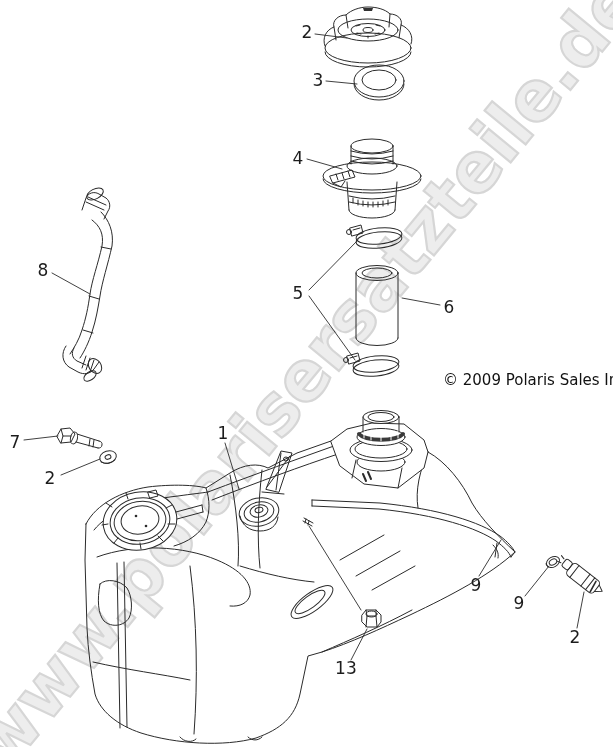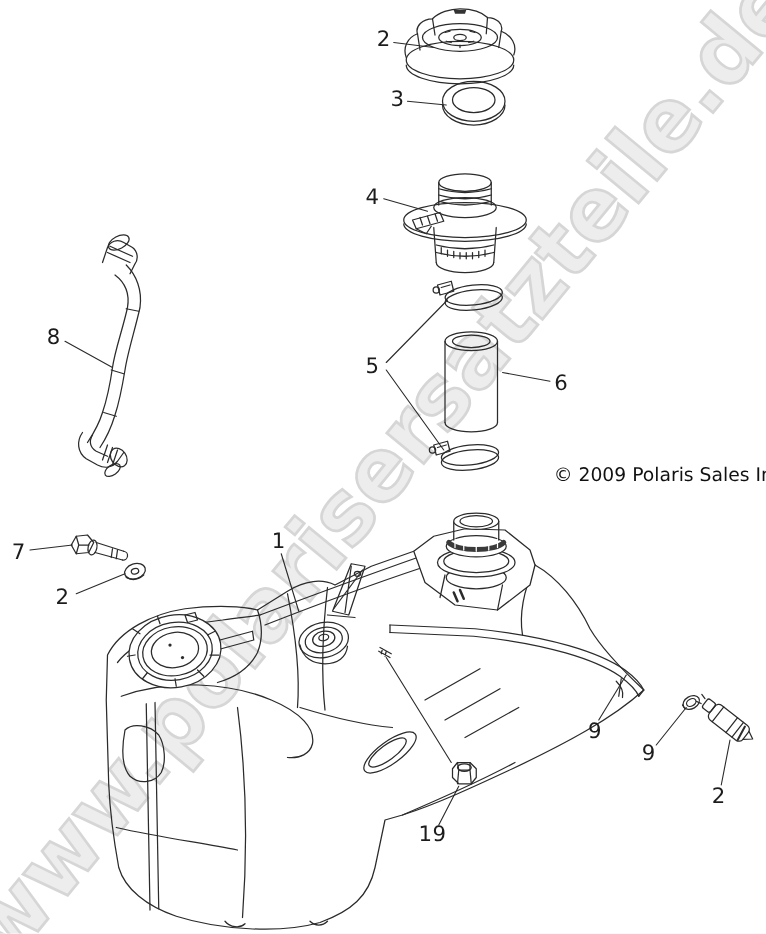--- a/index.html
+++ b/index.html
@@ -231,17 +231,17 @@
   <div class="callout" style="left:318px;top:80px">3</div>
   <div class="callout" style="left:298px;top:158px">4</div>
   <div class="callout" style="left:298px;top:293px">5</div>
   <div class="callout" style="left:449px;top:307px">6</div>
   <div class="callout" style="left:15px;top:442px">7</div>
   <div class="callout" style="left:43px;top:270px">8</div>
   <div class="callout" style="left:476px;top:585px">9</div>
   <div class="callout" style="left:519px;top:603px">9</div>
   <div class="callout" style="left:575px;top:637px">2</div>
   <div class="callout" style="left:50px;top:478px">2</div>
-  <div class="callout" style="left:346px;top:668px">19</div>
+  <div class="callout" style="left:346px;top:668px">13</div>
 
   <div class="copyright">© 2009 Polaris Sales Inc.</div>
 
 </div>
 
 </body></html>

